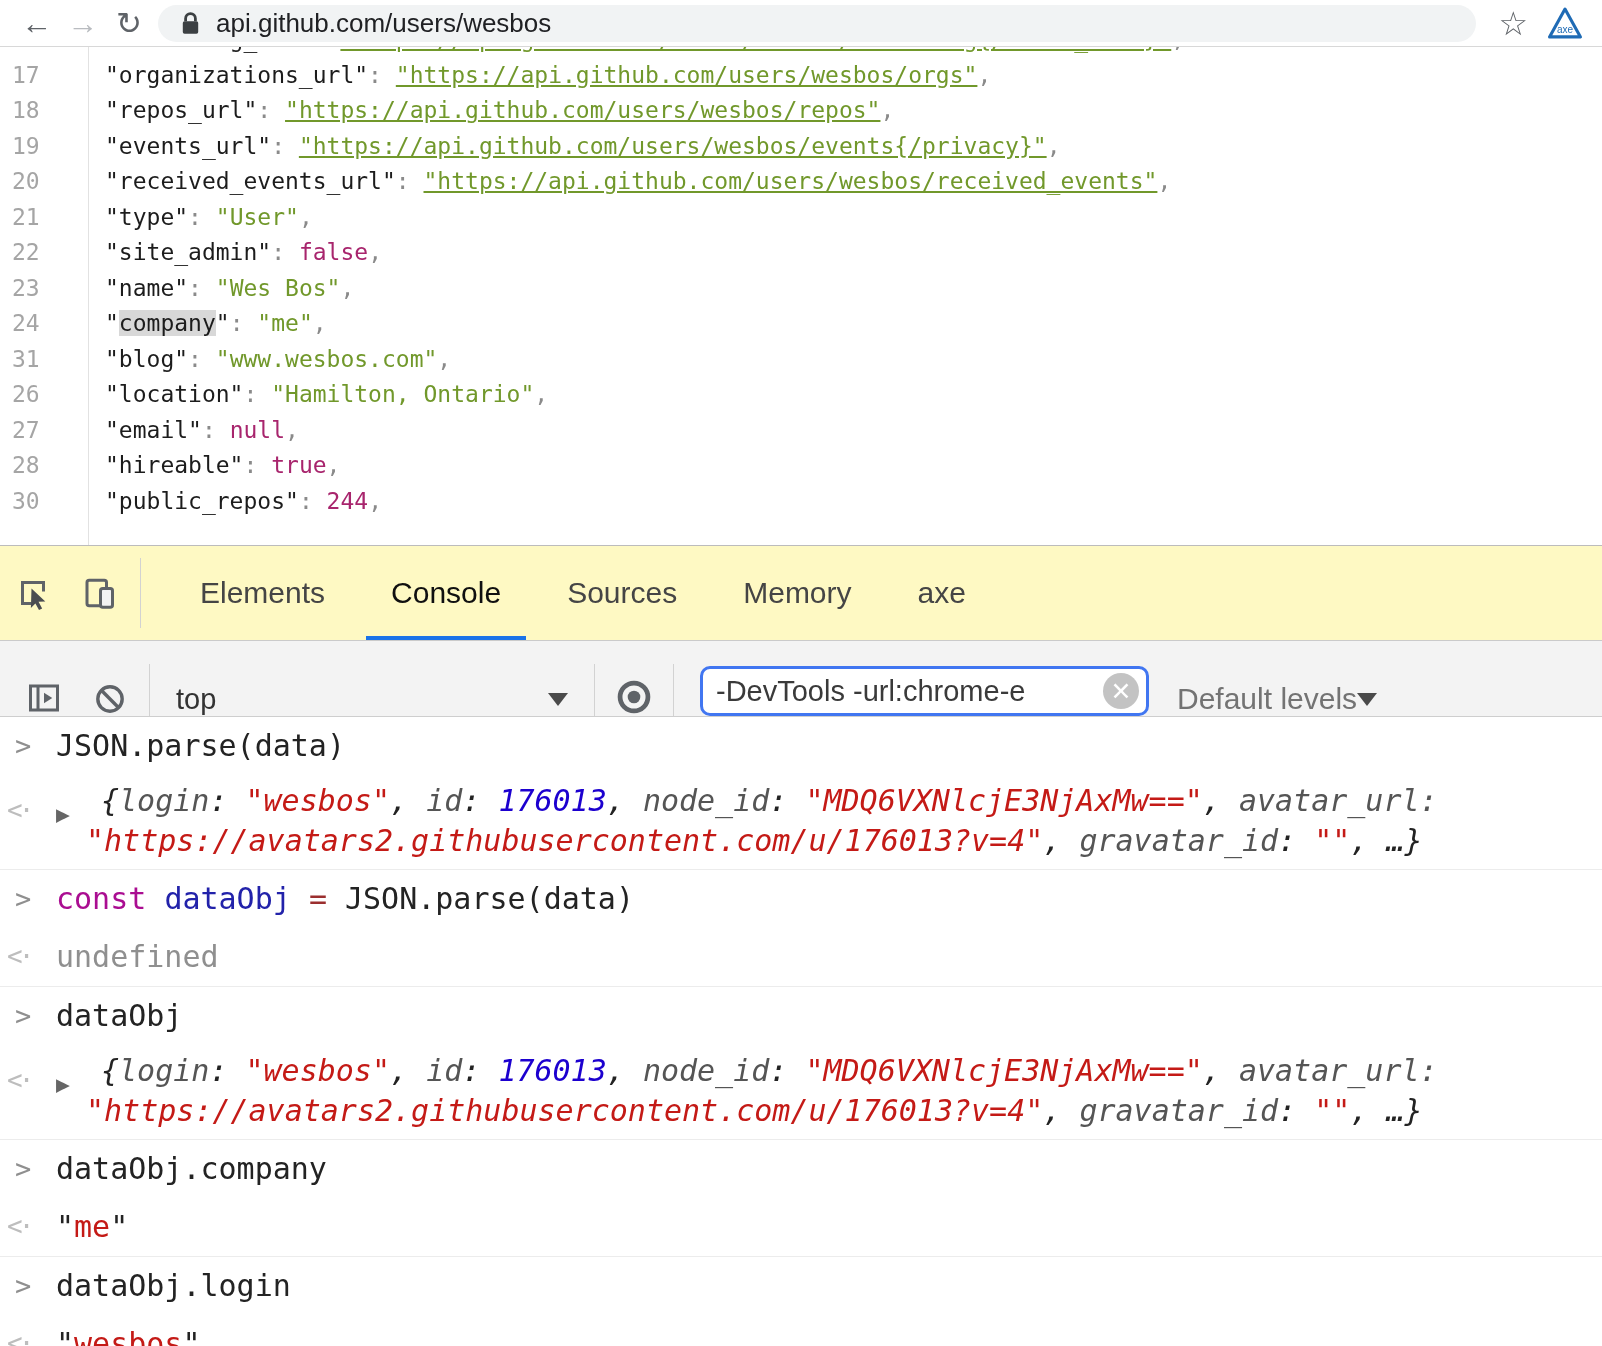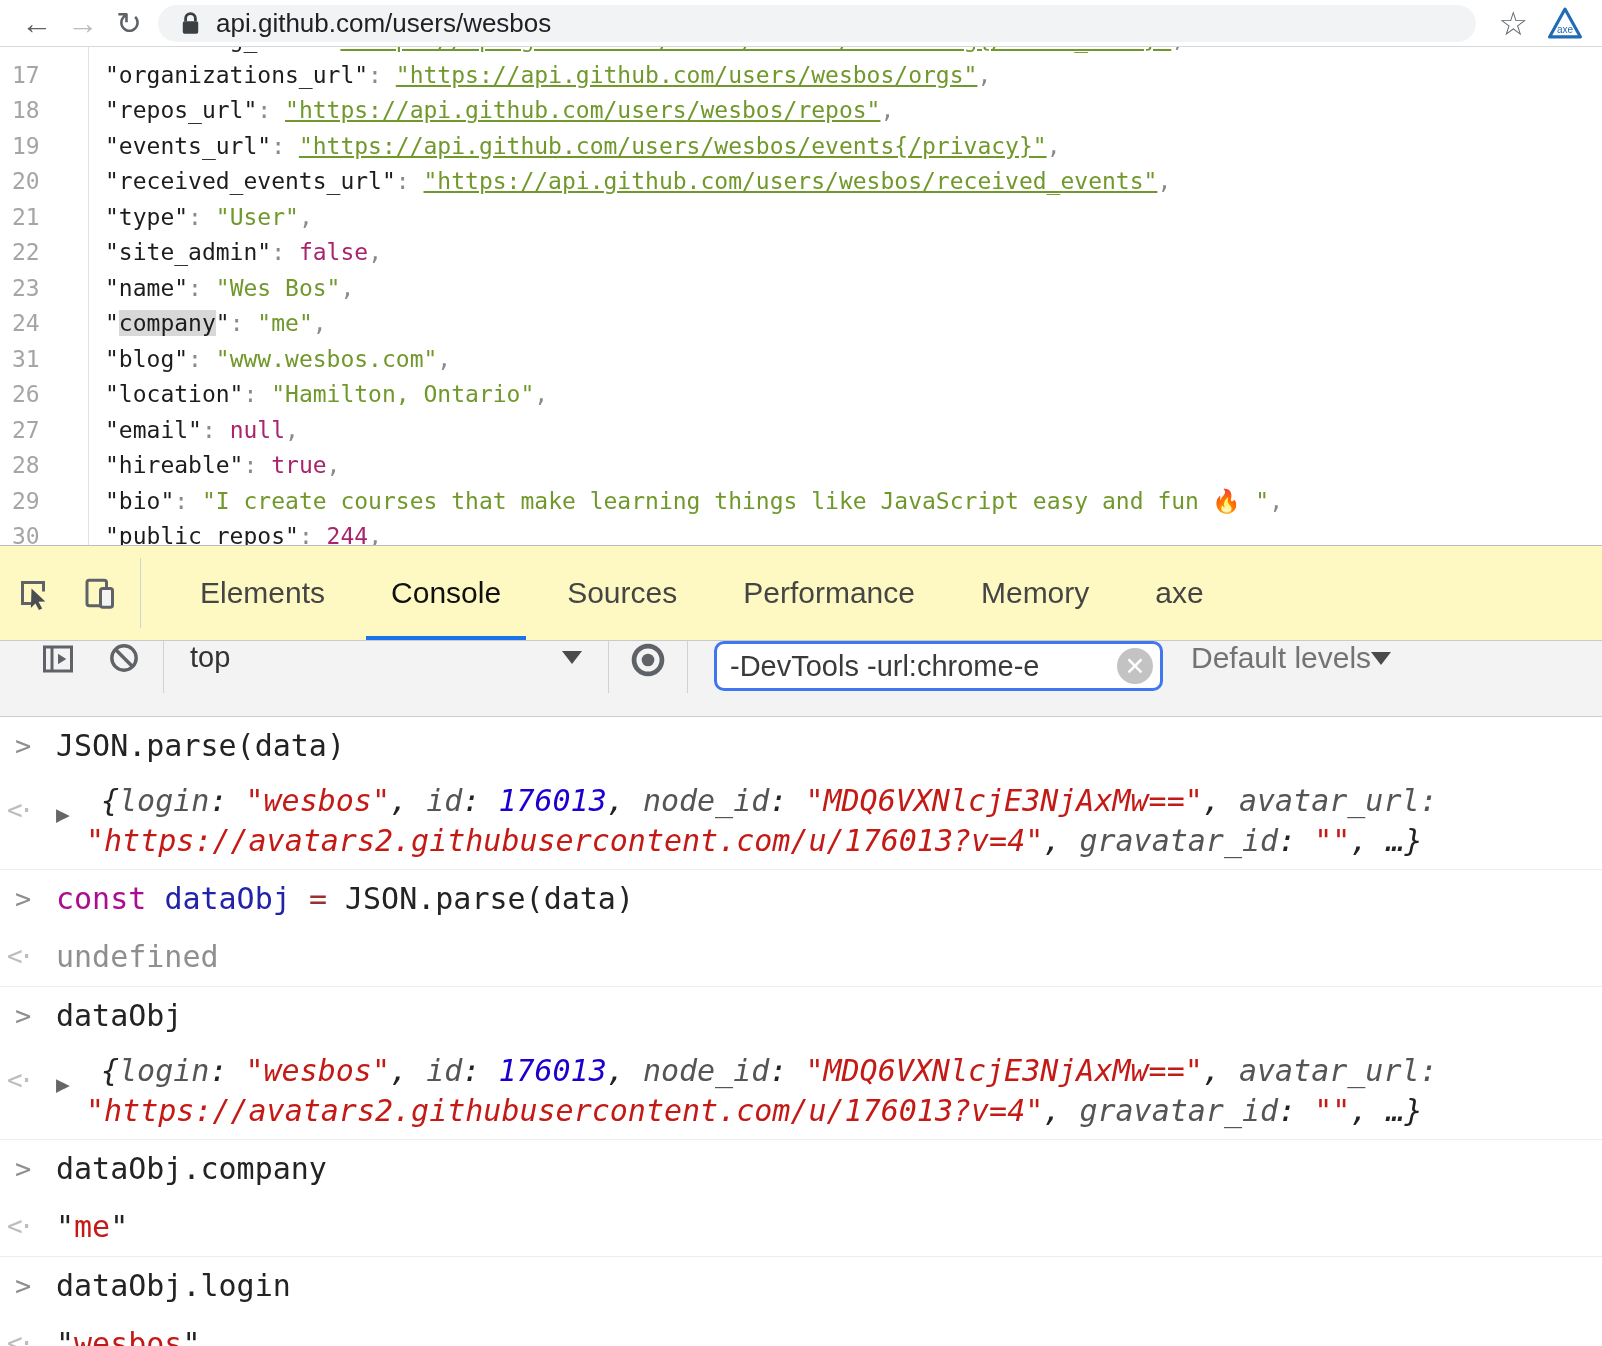--- a/index.html
+++ b/index.html
@@ -31,21 +31,21 @@
   
   .dt-tabbar{height:96px;background:#fef9c3;border-top:1px solid #bcbcbc;border-bottom:1px solid #cacaca;display:flex;align-items:stretch;box-sizing:border-box}
   .dt-iconbtn{width:66px;display:flex;align-items:center;justify-content:center;flex:none;cursor:pointer}
   .dt-sep{width:1px;background:#d2d2d2;margin:12px 8px;flex:none}
   .dt-tabs{display:flex;align-items:stretch;margin-left:18px}
   .dt-tab{padding:0 33px;display:flex;align-items:center;font-size:30px;color:#454545;position:relative;cursor:pointer;white-space:nowrap}
   .dt-tab.active{color:#101010}
   .dt-tab.active::after{content:"";position:absolute;left:8px;right:8px;bottom:0;height:4px;background:#1a73e8}
 
   
-  .con-toolbar{height:76px;background:#f3f3f3;border-bottom:1px solid #cecece;display:flex;align-items:flex-start;padding:0 25px;box-sizing:border-box}
+  .con-toolbar{height:76px;background:#f3f3f3;border-bottom:1px solid #cecece;display:flex;align-items:flex-end;padding:0 11px;box-sizing:border-box}
   .caret-down{width:0;height:0;border-left:10px solid transparent;border-right:10px solid transparent;border-top:13px solid #4a4a4a;flex:none}
   .frame-select{display:flex;align-items:center;justify-content:space-between;width:392px;padding:0 20px;font-size:29px;color:#333;cursor:pointer}
   .tool-sep{width:1px;height:52px;background:#d2d2d2;margin:0 6px;flex:none}
   .filter-wrap{position:relative;margin-left:20px;flex:none}
   .filter-input{width:378px;height:44px;border:3px solid #4176f1;border-radius:10px;font-size:29px;color:#3a3a3a;padding:0 52px 0 13px;outline:none;font-family:"Liberation Sans",sans-serif;background:#fff}
   .clear-btn{position:absolute;right:10px;top:50%;transform:translateY(-50%);width:36px;height:36px;border-radius:50%;background:#c3c3c3;color:#fff;display:flex;align-items:center;justify-content:center;font-size:25px;cursor:pointer;line-height:1}
   .levels{display:flex;align-items:center;margin-left:28px;font-size:30px;color:#737373;cursor:pointer;white-space:nowrap}
 
   
   .console-log{background:#fff}
@@ -98,21 +98,20 @@
       <div class="jrow"><span class="jnum">19</span><span class="jcode"><span class="j-key">"events_url"</span><span class="j-punct">: </span><span class="j-link">"https://api.github.com/users/wesbos/events{/privacy}"</span><span class="j-punct">,</span></span></div>
       <div class="jrow"><span class="jnum">20</span><span class="jcode"><span class="j-key">"received_events_url"</span><span class="j-punct">: </span><span class="j-link">"https://api.github.com/users/wesbos/received_events"</span><span class="j-punct">,</span></span></div>
       <div class="jrow"><span class="jnum">21</span><span class="jcode"><span class="j-key">"type"</span><span class="j-punct">: </span><span class="j-str">"User"</span><span class="j-punct">,</span></span></div>
       <div class="jrow"><span class="jnum">22</span><span class="jcode"><span class="j-key">"site_admin"</span><span class="j-punct">: </span><span class="j-lit">false</span><span class="j-punct">,</span></span></div>
       <div class="jrow"><span class="jnum">23</span><span class="jcode"><span class="j-key">"name"</span><span class="j-punct">: </span><span class="j-str">"Wes Bos"</span><span class="j-punct">,</span></span></div>
       <div class="jrow"><span class="jnum">24</span><span class="jcode"><span class="j-key">"</span><span class="j-keyhl">company</span><span class="j-key">"</span><span class="j-punct">: </span><span class="j-str">"me"</span><span class="j-punct">,</span></span></div>
       <div class="jrow"><span class="jnum">31</span><span class="jcode"><span class="j-key">"blog"</span><span class="j-punct">: </span><span class="j-str">"www.wesbos.com"</span><span class="j-punct">,</span></span></div>
       <div class="jrow"><span class="jnum">26</span><span class="jcode"><span class="j-key">"location"</span><span class="j-punct">: </span><span class="j-str">"Hamilton, Ontario"</span><span class="j-punct">,</span></span></div>
       <div class="jrow"><span class="jnum">27</span><span class="jcode"><span class="j-key">"email"</span><span class="j-punct">: </span><span class="j-lit">null</span><span class="j-punct">,</span></span></div>
       <div class="jrow"><span class="jnum">28</span><span class="jcode"><span class="j-key">"hireable"</span><span class="j-punct">: </span><span class="j-lit">true</span><span class="j-punct">,</span></span></div>
-      <div class="jrow"><span class="jnum">29</span><span class="jcode"><span class="j-key">"bio"</span><span class="j-punct">: </span><span class="j-str">"I create courses that make learning things like JavaScript easy and fun 🔥 "</span><span class="j-punct">,</span></span></div>
       <div class="jrow"><span class="jnum">30</span><span class="jcode"><span class="j-key">"public_repos"</span><span class="j-punct">: </span><span class="j-lit">244</span><span class="j-punct">,</span></span></div>
     </div>
 </div>
 
 <div class="dt-tabbar">
   <div class="dt-iconbtn">
     <svg width="36" height="36" viewBox="0 0 24 24">
       <path d="M4 4 h16 v7 h-2 v-5 h-12 v12 h5 v2 h-7 z" fill="#5f6368"></path>
       <polygon points="11,9 20.2,17.6 15.7,17.9 18.1,22.3 16,23.4 13.6,19 10.6,22 " fill="#4a4d51"></polygon>
     </svg>
@@ -121,21 +120,20 @@
     <svg width="36" height="36" viewBox="0 0 24 24">
       <rect x="4" y="3.5" width="13" height="17" rx="1.5" fill="none" stroke="#5f6368" stroke-width="2"></rect>
       <rect x="13" y="9" width="8" height="12.5" rx="1.5" fill="#f3f3f3" stroke="#5f6368" stroke-width="2"></rect>
     </svg>
   </div>
   <div class="dt-sep"></div>
   <div class="dt-tabs">
       <div class="dt-tab">Elements</div>
       <div class="dt-tab active">Console</div>
       <div class="dt-tab">Sources</div>
-      <div class="dt-tab">Performance</div>
       <div class="dt-tab">Memory</div>
       <div class="dt-tab">axe</div>
     </div>
 </div>
 
 <div class="con-toolbar">
   <div class="dt-iconbtn">
     <svg width="36" height="36" viewBox="0 0 24 24">
       <rect x="3" y="4" width="18" height="16" fill="none" stroke="#5f6368" stroke-width="2"></rect>
       <line x1="8" y1="4" x2="8" y2="20" stroke="#5f6368" stroke-width="2"></line>

